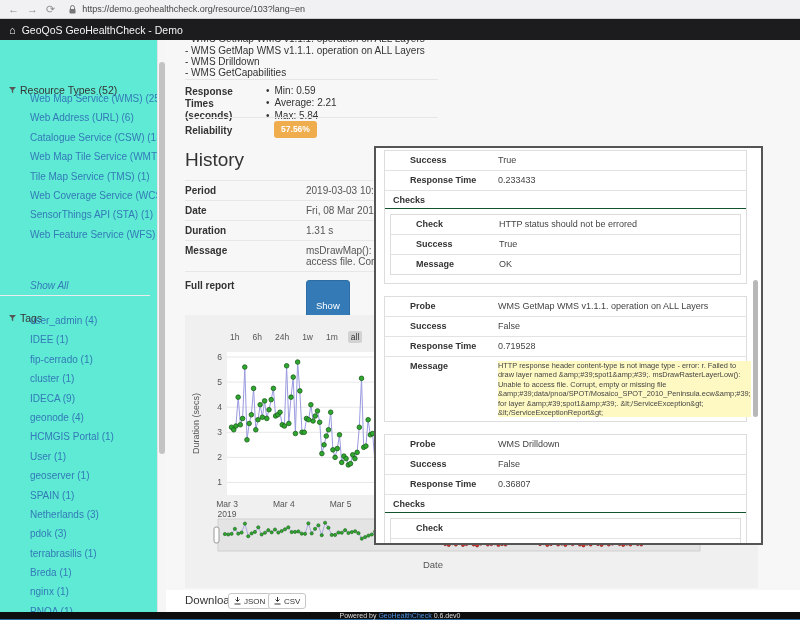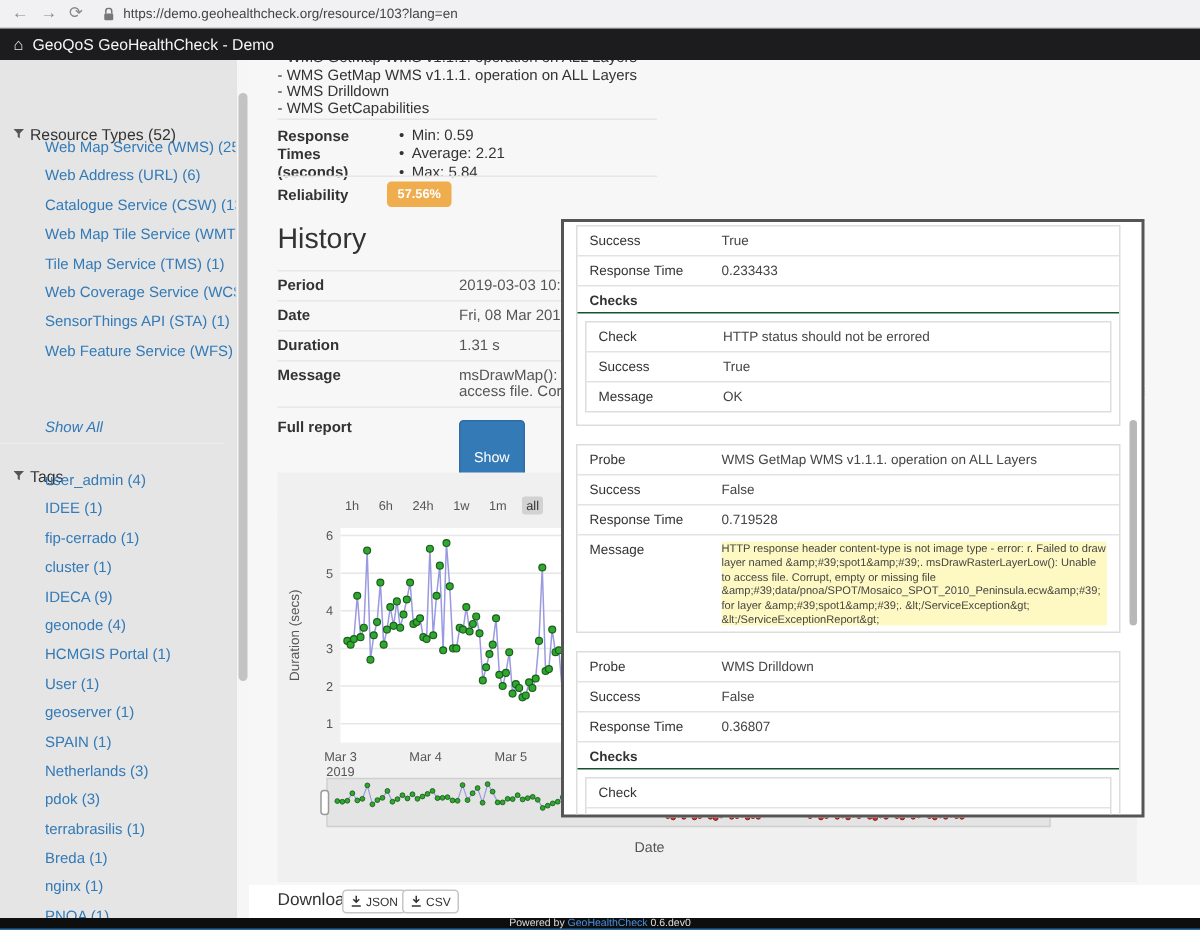--- a/index.html
+++ b/index.html
@@ -14,21 +14,21 @@
   #lock-icon { margin-left:14px; display:flex; }
 
   
   #navbar { position:absolute; left:0; top:19px; width:800px; height:21px;
     background:#1c1c1e; color:#f2f2f2; display:flex; align-items:center; }
   #home-icon { color:#e8e8e8; font-size:11px; margin:0 6px 0 9px; }
   #brand { font-size:10.5px; color:#f5f5f5; }
 
   
   #sidebar { position:absolute; left:0; top:40px; width:158px; height:572px;
-    background:#e5e5e5; border-right:1px solid #e4e4e4; overflow:hidden; }
+    background:#5eead4; border-right:1px solid #e4e4e4; overflow:hidden; }
   .sb-header { position:absolute; left:9px; font-size:10.5px; color:#333; }
   .sb-header .funnel { margin-right:4px; }
   #rt-header { top:44px; }
   #tags-header { top:272px; }
   #rt-list, #tag-list { position:absolute; left:30px; list-style:none; }
   #rt-list { top:49px; }
   #tag-list { top:271px; }
   #rt-list li, #tag-list li { font-size:10px; color:#337ab7; height:19.4px; line-height:19.4px;
     white-space:nowrap; cursor:pointer; }
   #show-all { position:absolute; left:30px; top:240px; font-size:10px; font-style:italic;
@@ -47,21 +47,21 @@
   #probe-list { position:absolute; left:19px; top:5px; }
   #probe-list div { font-size:10px; color:#333; line-height:11.2px; white-space:nowrap; }
   .divider { position:absolute; left:19px; width:253px; border-top:1px solid #e6e6e6; }
   #div1 { top:39px; } #div2 { top:77px; }
   .row-label { position:absolute; left:19px; font-size:10px; font-weight:bold; color:#333; line-height:12px; }
   #rt-label { top:46px; width:78px; }
   #resp-list { position:absolute; left:100px; top:45px; list-style:none; }
   #resp-list li { font-size:10px; color:#333; line-height:12.4px; }
   #resp-list li:before { content:"•"; margin-right:5px; color:#333; }
   #rel-label { top:85px; }
-  #rel-badge { position:absolute; left:92px; top:81px; width:43px; height:17px; background:#f0ad4e;
+  #rel-badge { position:absolute; left:108px; top:81px; width:43px; height:17px; background:#f0ad4e;
     border-radius:3px; color:#fff; font-size:8.5px; font-weight:bold; text-align:center; line-height:17px; }
   #history-title { position:absolute; left:19px; top:109px; font-size:19px; font-weight:500; color:#333; }
   #hist-table { position:absolute; left:19px; top:140px; width:578px; }
   .h-row { display:flex; border-top:1px solid #e7e7e7; padding:4px 0; }
   .h-label { width:121px; flex:none; font-size:10px; font-weight:bold; color:#333; line-height:11px; }
   .h-value { flex:1; font-size:10px; color:#555; line-height:11px; overflow:hidden; }
   .h-value .msg-line { white-space:nowrap; }
   #h-full { border-bottom:1px solid #e7e7e7; padding:8px 0 10px 0; }
   #show-btn { background:#337ab7; border:1px solid #2e6da4; color:#fff; font-size:9.5px;
     border-radius:3px; padding:19px 9px; cursor:pointer; font-family:inherit; }
@@ -84,21 +84,21 @@
   #footer { position:absolute; left:0; top:612px; width:800px; height:8px; background:#0e0e0e;
     border-bottom:1px solid #2d6ca2; text-align:center; font-size:7px; line-height:7px; color:#ddd; }
   #footer a { color:#4a90e2; text-decoration:none; cursor:pointer; }
 
   
   #overlay { position:absolute; left:374px; top:146px; width:389px; height:399px; background:#fff;
     border:2px solid #555; z-index:20; overflow:hidden; padding:2px 14px 0 8px; }
   .ov-table { border:1px solid #ddd; margin-bottom:12px; }
   .ov-row { display:flex; border-bottom:1px solid #e3e3e3; padding:4px 8px; }
   .ov-row:last-child { border-bottom:none; }
-  .ov-label { width:88px; flex:none; font-size:9px; font-weight:normal; color:#333; line-height:11px; }
+  .ov-label { width:88px; flex:none; font-size:9px; font-weight:bold; color:#333; line-height:11px;margin-left:17px; }
   .ov-value { flex:1; font-size:9px; color:#444; line-height:11px; min-height:10px; }
   .ov-value.hl { background:#fef9c3; font-size:7.4px; line-height:9.4px; }
   .ov-checks-label { padding:4px 8px 3px 8px; font-size:9px; font-weight:bold; color:#333;
     border-bottom:1px solid #14532d; }
   .ov-nested { border:1px solid #ddd; margin:5px 5px 8px 5px; }
   .ov-nested .ov-label { width:83px; }
   #ov-scroll-thumb { position:absolute; right:3px; top:132px; width:5px; height:137px;
     background:#b8b8b8; border-radius:3px; }
 </style>
 </head>

